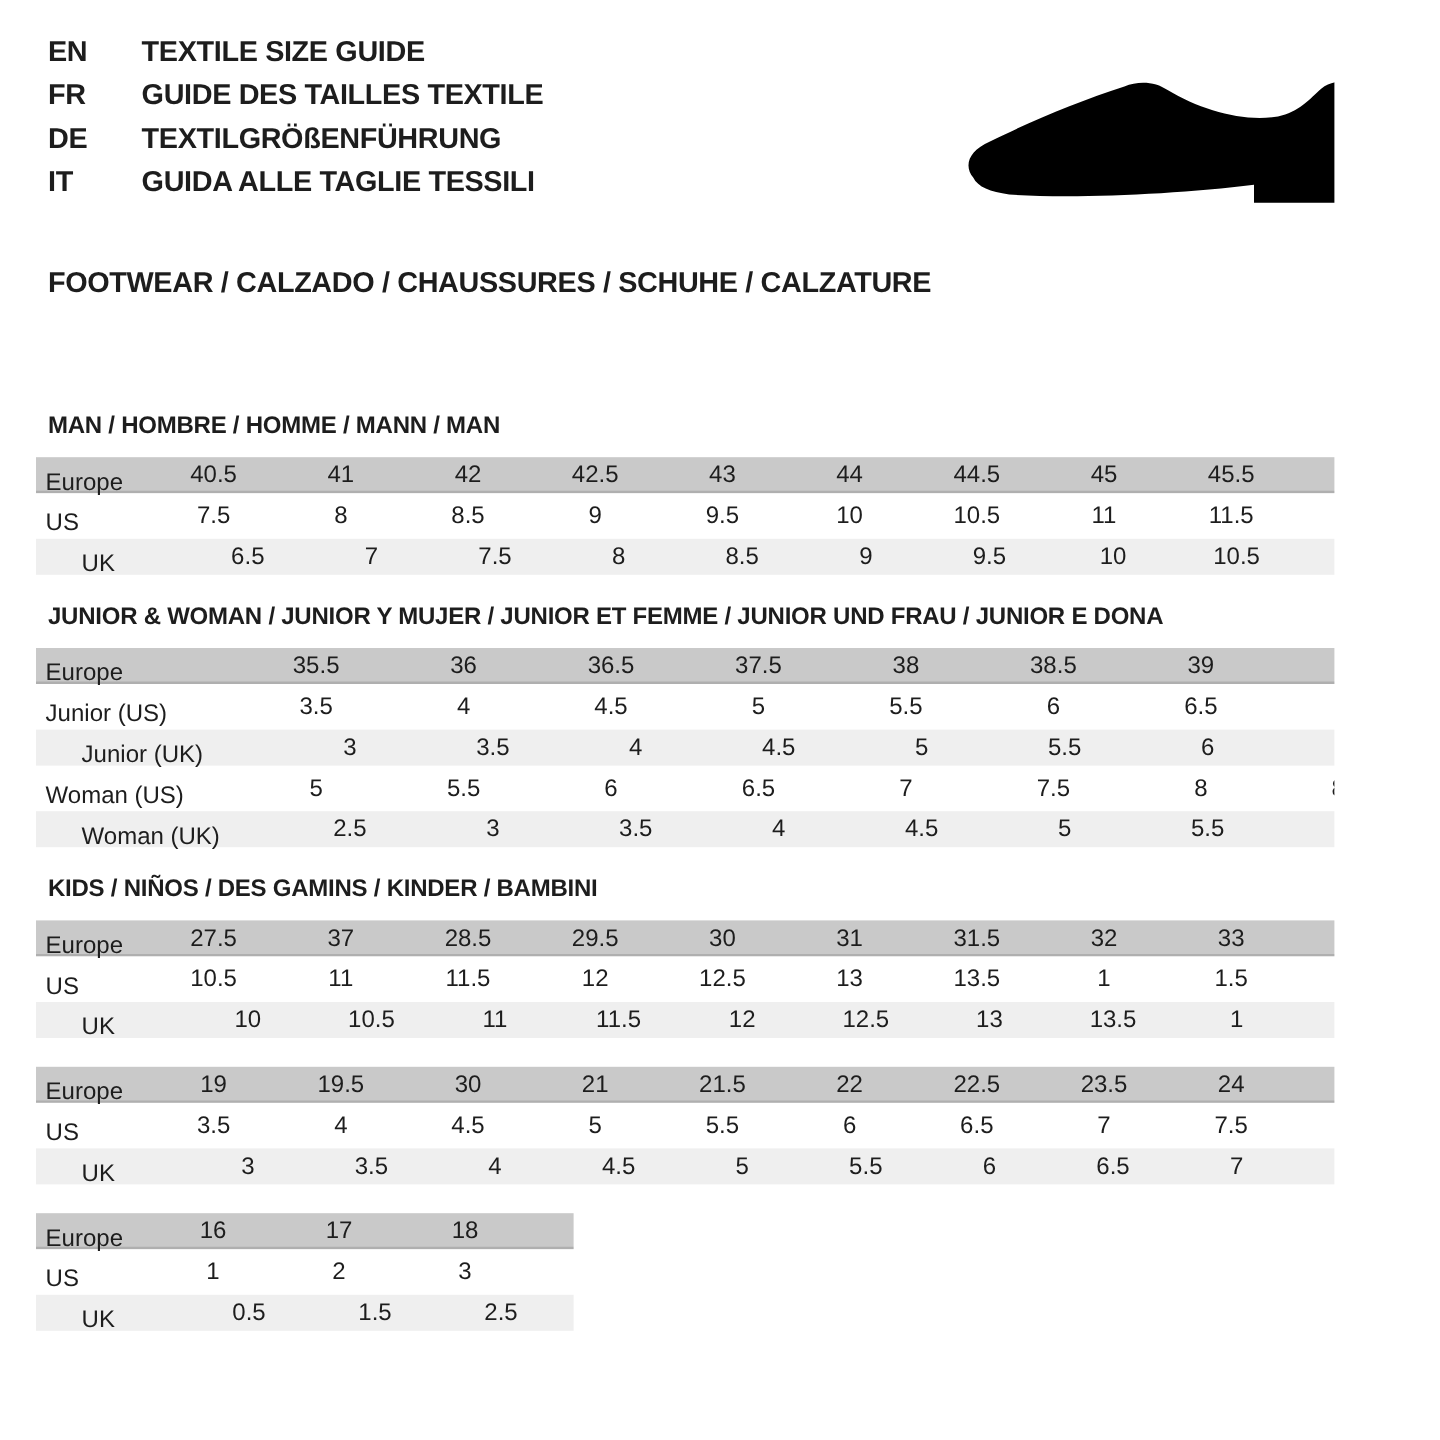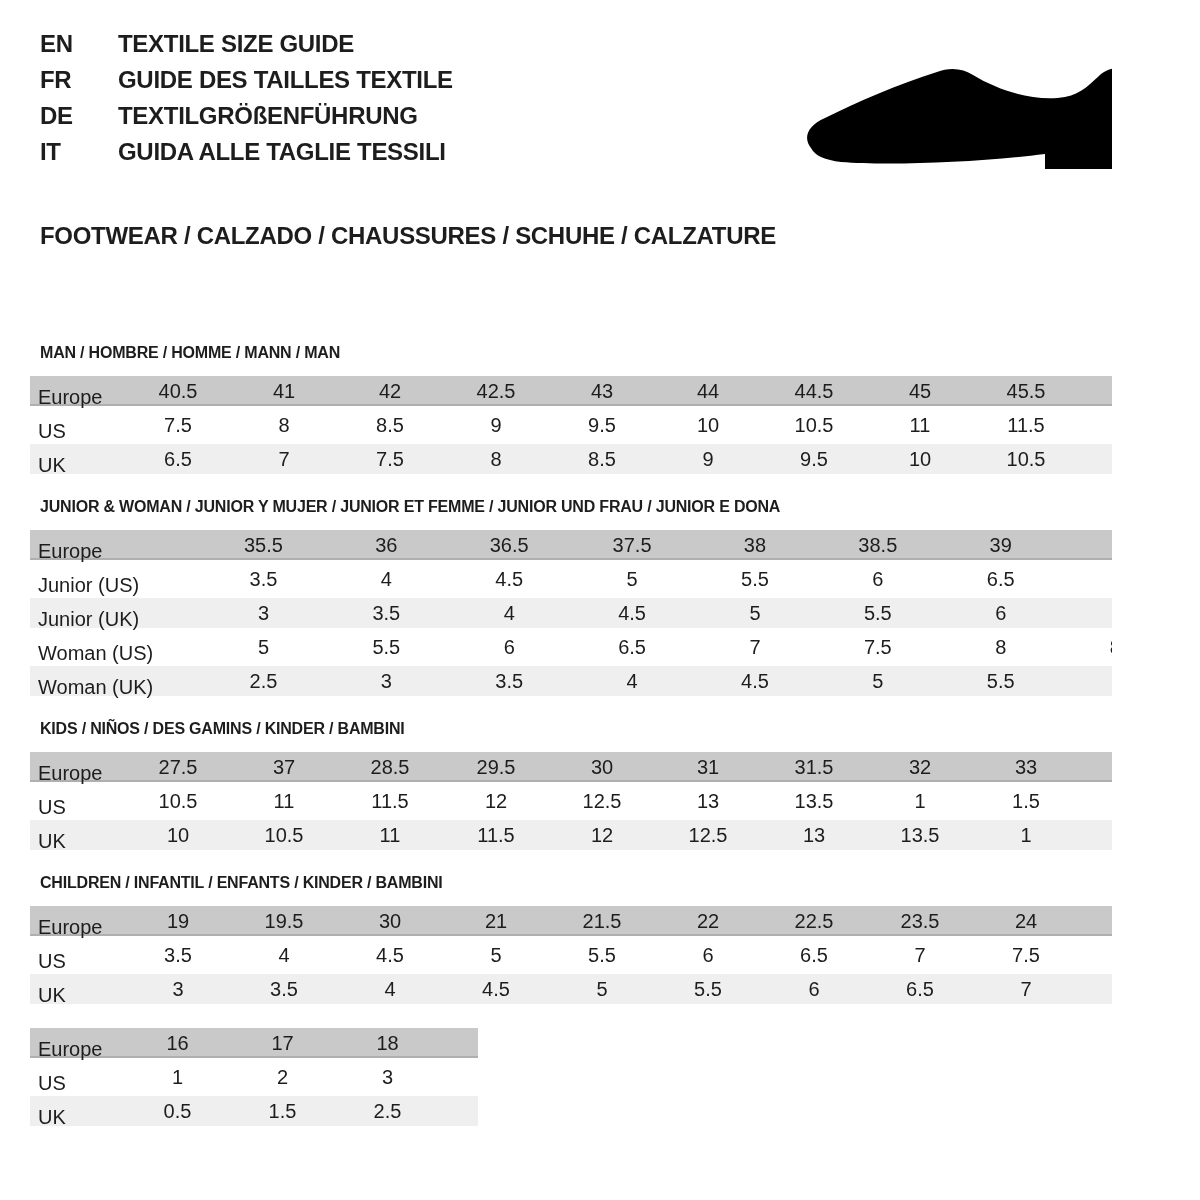--- a/index.html
+++ b/index.html
@@ -53,41 +53,41 @@
 
   
   .tables-area {
     position: absolute;
     left: 30px;
     top: 344px;
     width: 1155px;
   }
   .size-section { margin-bottom: 24px; }
   .section-title {
-    font-size: 16px;
+    font-size: 20px;
     font-weight: 700;
     letter-spacing: -0.2px;
     margin: 0 0 14px 10px;
     white-space: pre-wrap;
   }
   .size-table { width: 100%; }
   .trow {
     display: flex;
     align-items: center;
     height: 30px;
     margin-bottom: 4px;
     font-size: 20px;
   }
   .trow:last-child { margin-bottom: 0; }
   .trow-header {
     background: var(--header-row, #c9c9c9);
     box-shadow: inset 0 -2px 0 rgba(0,0,0,0.13);
   }
   .trow-white { background: var(--white-row, #ffffff); }
-  .trow-alt   { background: var(--alt-row, #efefef); }
+  .trow-alt   { background: var(--alt-row, #efefef); padding-left: 30px; }
   .cell { overflow: hidden; white-space: nowrap; }
   .label-cell { padding-left: 8px; flex: 0 0 95px; margin-top: 12px; }
   .value-cell { flex: 1 1 0; text-align: center; }
 
   .table-junior .label-cell { flex: 0 0 172px; }
   .table-babies { width: 448px; }
   .table-babies .value-cell { flex: 0 0 105px; }
 </style>
 </head>
 <body>
@@ -281,21 +281,20 @@
             <div class="cell value-cell">12.5</div>
             <div class="cell value-cell">13</div>
             <div class="cell value-cell">13.5</div>
             <div class="cell value-cell">1</div>
             <div class="cell value-cell">1.5</div>
           </div>
         </div>
     </section>
 
     <section class="size-section">
-      <h2 class="section-title">CHILDREN / INFANTIL / ENFANTS / KINDER / BAMBINI</h2>
       <div class="size-table table-std">
           <div class="trow trow-header">
             <div class="cell label-cell">Europe</div>
             <div class="cell value-cell">19</div>
             <div class="cell value-cell">19.5</div>
             <div class="cell value-cell">30</div>
             <div class="cell value-cell">21</div>
             <div class="cell value-cell">21.5</div>
             <div class="cell value-cell">22</div>
             <div class="cell value-cell">22.5</div>

